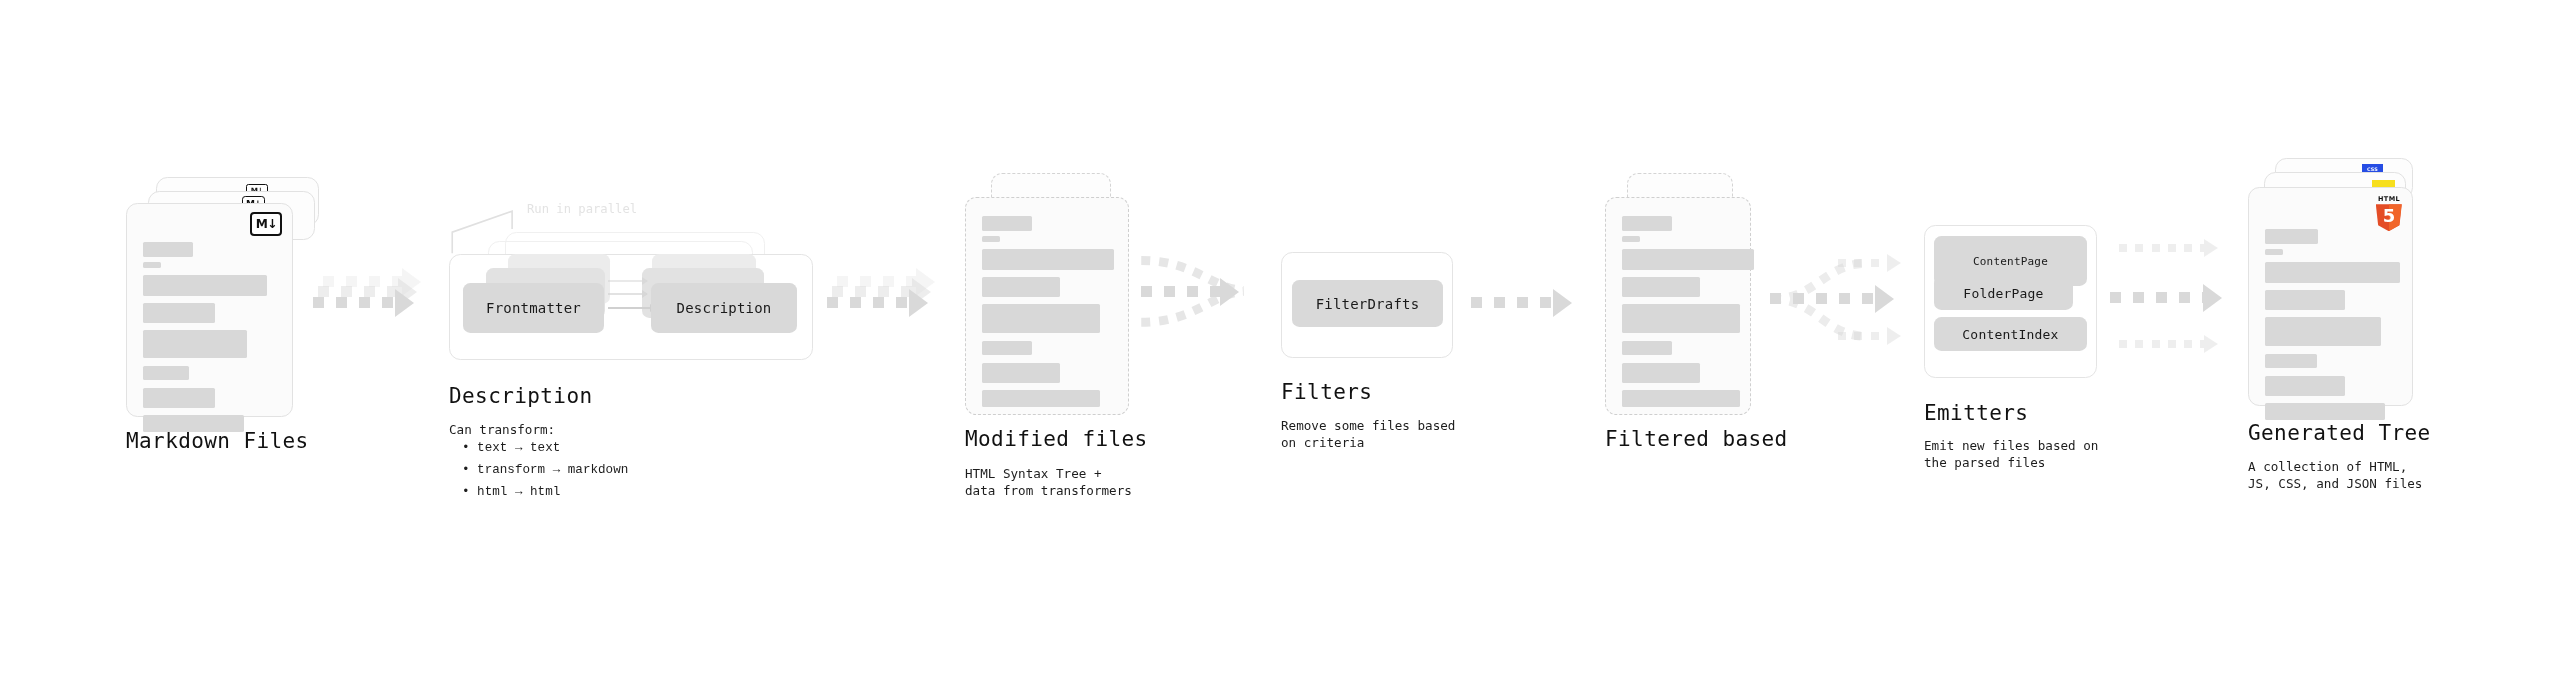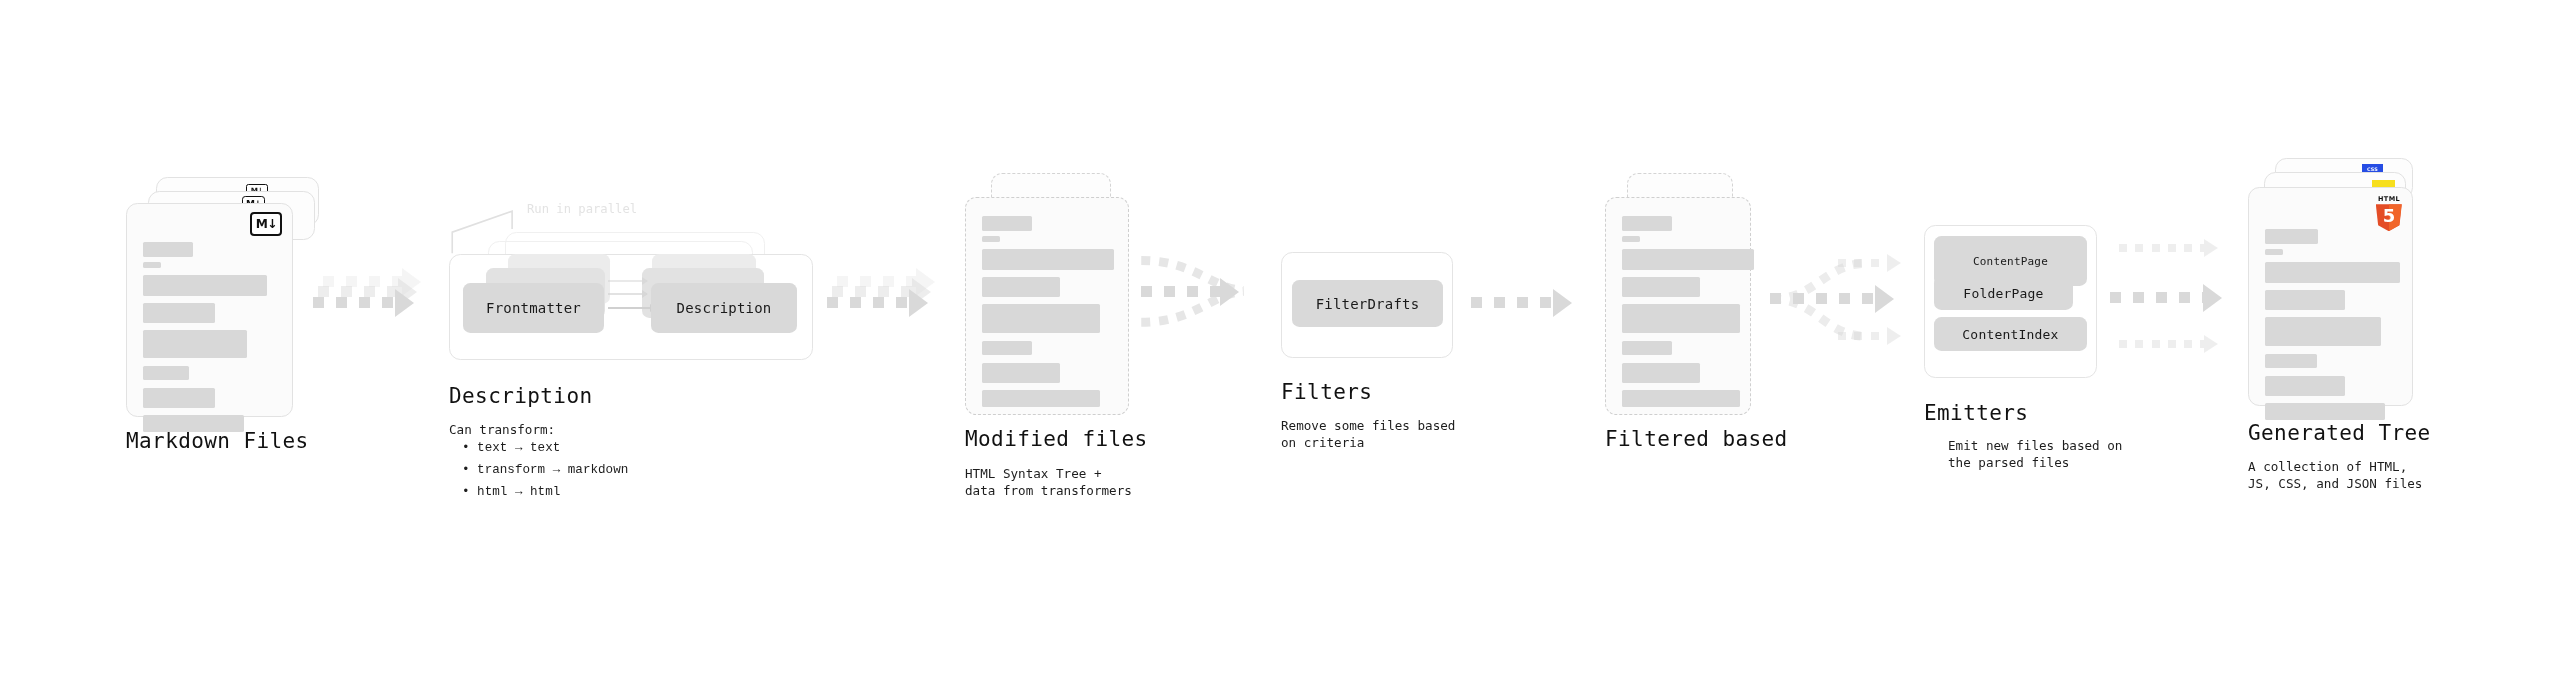--- a/index.html
+++ b/index.html
@@ -300,21 +300,21 @@
         <div class="head"></div>
       </div>
   </div>
 
   <div>
     <div class="groupbox" style="left:1924px;top:225px;width:173px;height:153px;"></div>
     <div class="pill" style="left:1934px;top:236px;width:153px;height:50px;font-size:11px;">ContentPage</div>
     <div class="pill" style="left:1934px;top:276px;width:139px;height:34px;font-size:13px;">FolderPage</div>
     <div class="pill" style="left:1934px;top:317px;width:153px;height:34px;font-size:13px;">ContentIndex</div>
     <div class="title" style="left:1924px;top:401px;">Emitters</div>
-    <div class="sub" style="left:1924px;top:437px;margin-left:24px;">Emit new files based on
+    <div class="sub" style="left:1924px;top:437px;">Emit new files based on
 the parsed files</div>
   </div>
 
   <div>
     <div class="flow small faint" style="left:2119px;top:244px;width:99px;">
         <div class="dash"></div>
         <div class="head"></div>
       </div>
     <div class="flow" style="left:2110px;top:292px;width:112px;">
         <div class="dash"></div>

